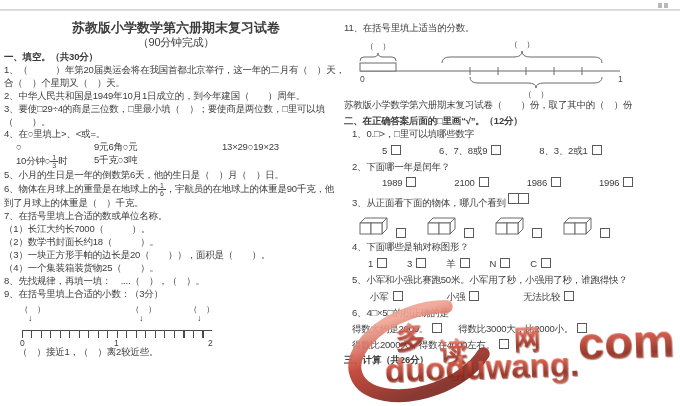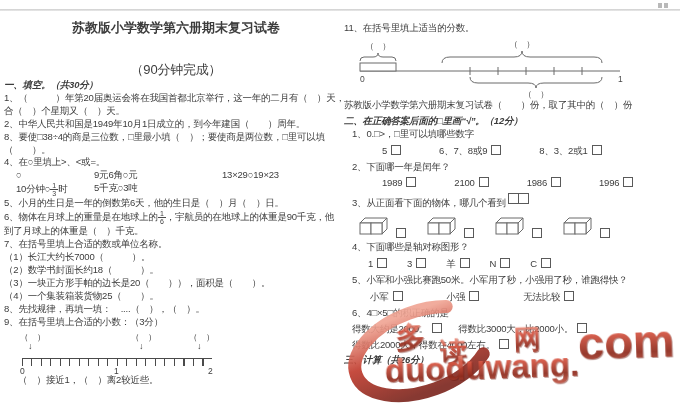--- a/index.html
+++ b/index.html
@@ -12,22 +12,22 @@
   .top-divider{position:absolute;left:0;top:9px;width:680px;height:2px;
     background:linear-gradient(180deg,#cfcfcf,#e9e9e9);}
   .corner-marks{position:absolute;top:3px;right:12px;display:flex;gap:2px;}
   .corner-marks i{display:block;width:4px;height:5px;background:#b9b9b9;}
 
   .col{position:absolute;font-size:9.5px;line-height:12.9px;letter-spacing:-0.2px;}
   .col-left{left:4px;top:20px;width:344px;}
   .col-right{left:344px;top:22px;width:328px;}
   .line{white-space:nowrap;min-height:12.9px;}
   .title{text-align:center;font-weight:700;font-size:13px;line-height:15px;letter-spacing:0;}
-  .subtitle{text-align:center;font-size:13px;line-height:14px;margin-bottom:2px;margin-top:28px;}
-  .heading{font-weight:700;font-style:italic;}
+  .subtitle{text-align:center;font-size:11px;line-height:14px;margin-bottom:2px;}
+  .heading{font-weight:700;}
 
   .frac{display:inline-block;text-align:center;vertical-align:-4px;line-height:1;font-size:7px;letter-spacing:0;}
   .frac .fnum{display:block;border-bottom:1px solid #4a4a4a;padding:0 2px;}
   .frac .fden{display:block;padding:0 2px;}
 
   .q4row{display:flex;padding-left:12px;}
   .q4row .c1{width:78px;}
   .q4row .c2{width:128px;}
   .q4row .c3{flex:1;}
 
@@ -87,21 +87,21 @@
     <i></i>
   </div>
 
 <div class="col col-left">
   <div class="title">苏教版小学数学第六册期末复习试卷</div>
   <div class="subtitle">（90分钟完成）</div>
   <div class="line heading">一、填空。（共30分）</div>
   <div class="line">1、（　　　）年第20届奥运会将在我国首都北京举行，这一年的二月有（　）天，</div>
   <div class="line">合（　）个星期又（　）天。</div>
   <div class="line">2、中华人民共和国是1949年10月1日成立的，到今年建国（　　）周年。</div>
-  <div class="line">8、要使□38÷4的商是三位数，□里最小填（　）；要使商是两位数，□里可以填</div>
+  <div class="line">3、要使□29÷4的商是三位数，□里最小填（　）；要使商是两位数，□里可以填</div>
   <div class="line">（　　）。</div>
   <div class="line">4、在○里填上&gt;、&lt;或=。</div>
   <div class="line q4row">
     <span class="c1">○</span>
     <span class="c2">9元6角○元</span>
     <span class="c3">13×29○19×23</span>
   </div>
   <div class="line q4row">
     <span class="c1"><span>10分钟○</span><span class="frac"><span class="fnum">1</span><span class="fden">3</span></span><span>时</span></span>
     <span class="c3">5千克○3吨</span>

